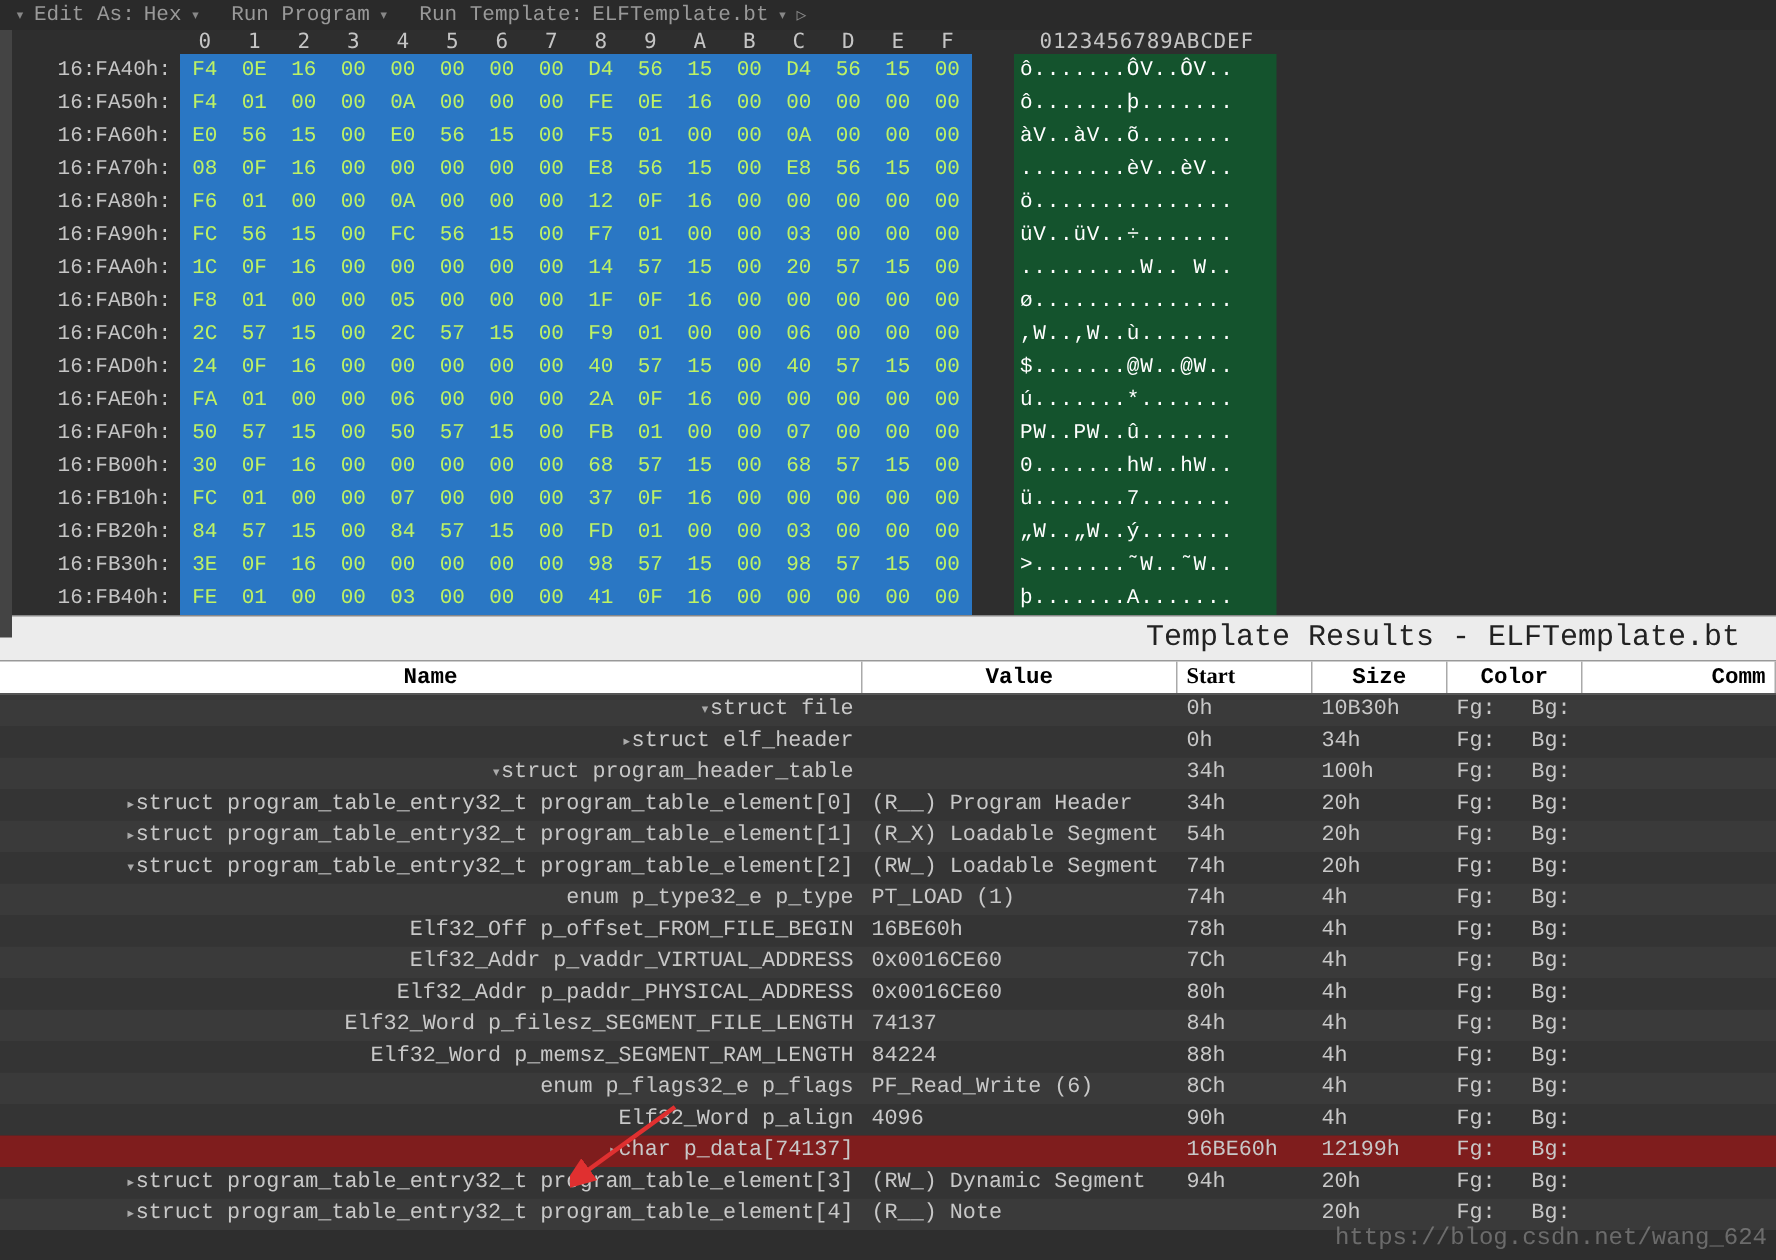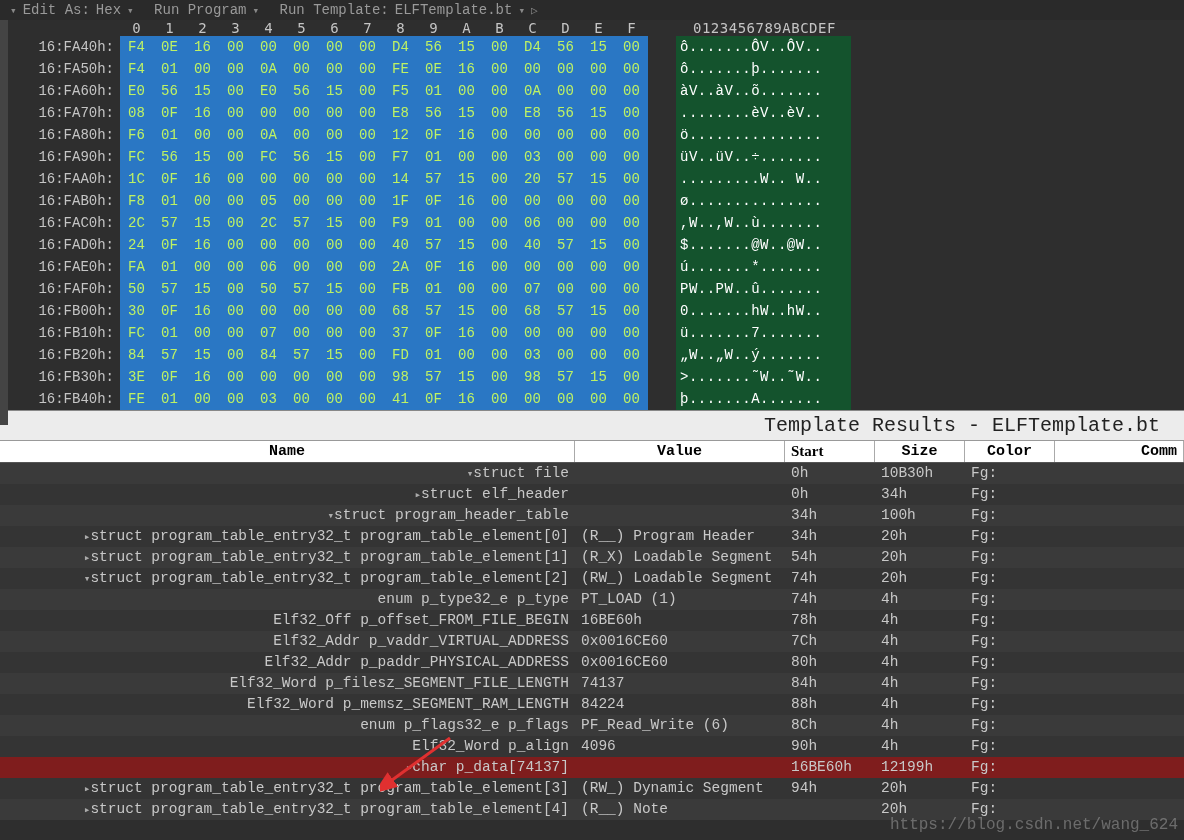--- a/index.html
+++ b/index.html
@@ -92,21 +92,21 @@
     line-height: 21px;
     font-size: 14.5px;
   }
   .tpl-row.alt { background: #343434; }
   .tpl-row.hl { background: #7f1d1d; }
   .tpl-row > div { padding: 0 6px; overflow: hidden; white-space: nowrap; }
   .tpl-row .cname  { width: 575px; text-align: right; }
   .tpl-row .cvalue { width: 210px; }
   .tpl-row .cstart { width: 90px; }
   .tpl-row .csize  { width: 90px; }
-  .tpl-row .ccolor { width: 90px; display:flex; justify-content:space-between; padding-right:8px;flex-direction:column;}
+  .tpl-row .ccolor { width: 90px; display:flex; justify-content:space-between; padding-right:8px;}
   .ind1 { padding-left: 18px; }
   .ind2 { padding-left: 36px; }
   .ind3 { padding-left: 54px; }
   .ind4 { padding-left: 70px; }
   .twisty { display:inline-block; width:14px; color:#aaa; font-size:11px; }
   .arrow {
     position:absolute;
     left: 380px; top: 728px;
     pointer-events:none;
   }

